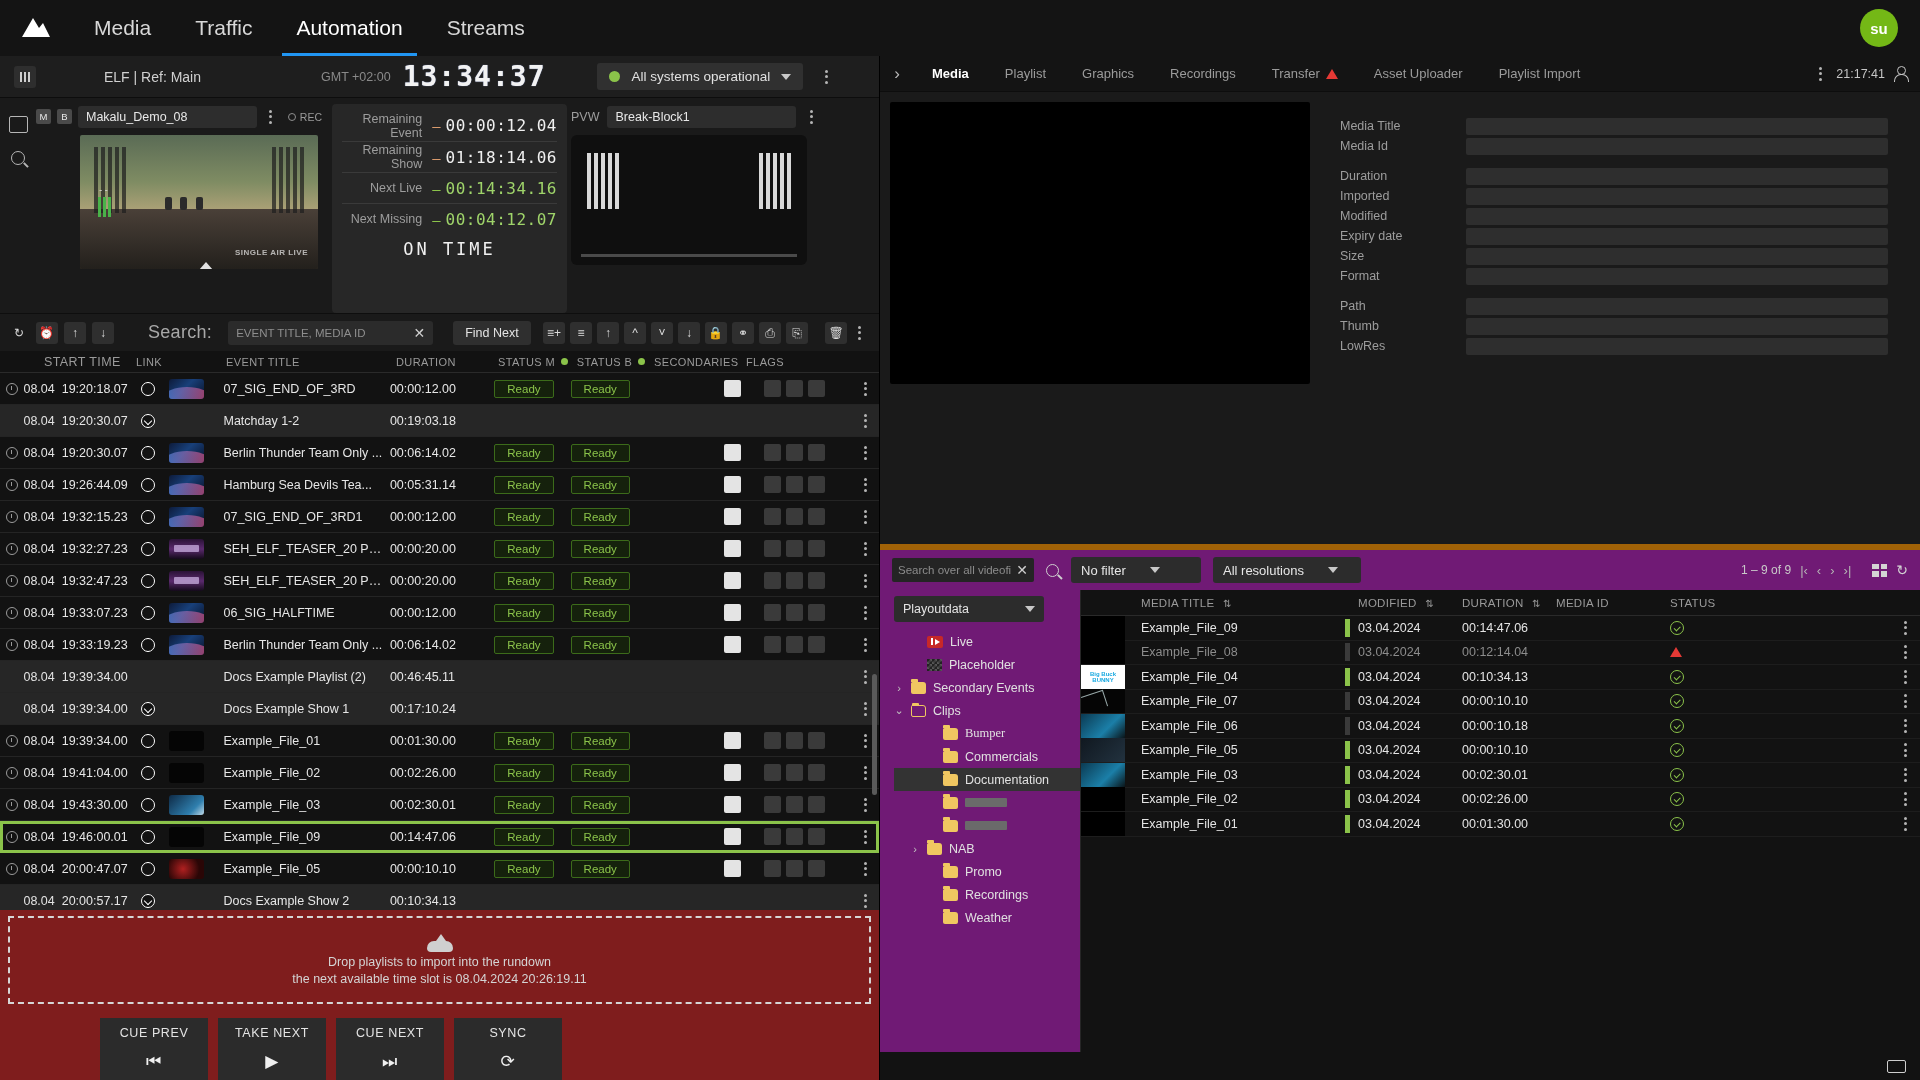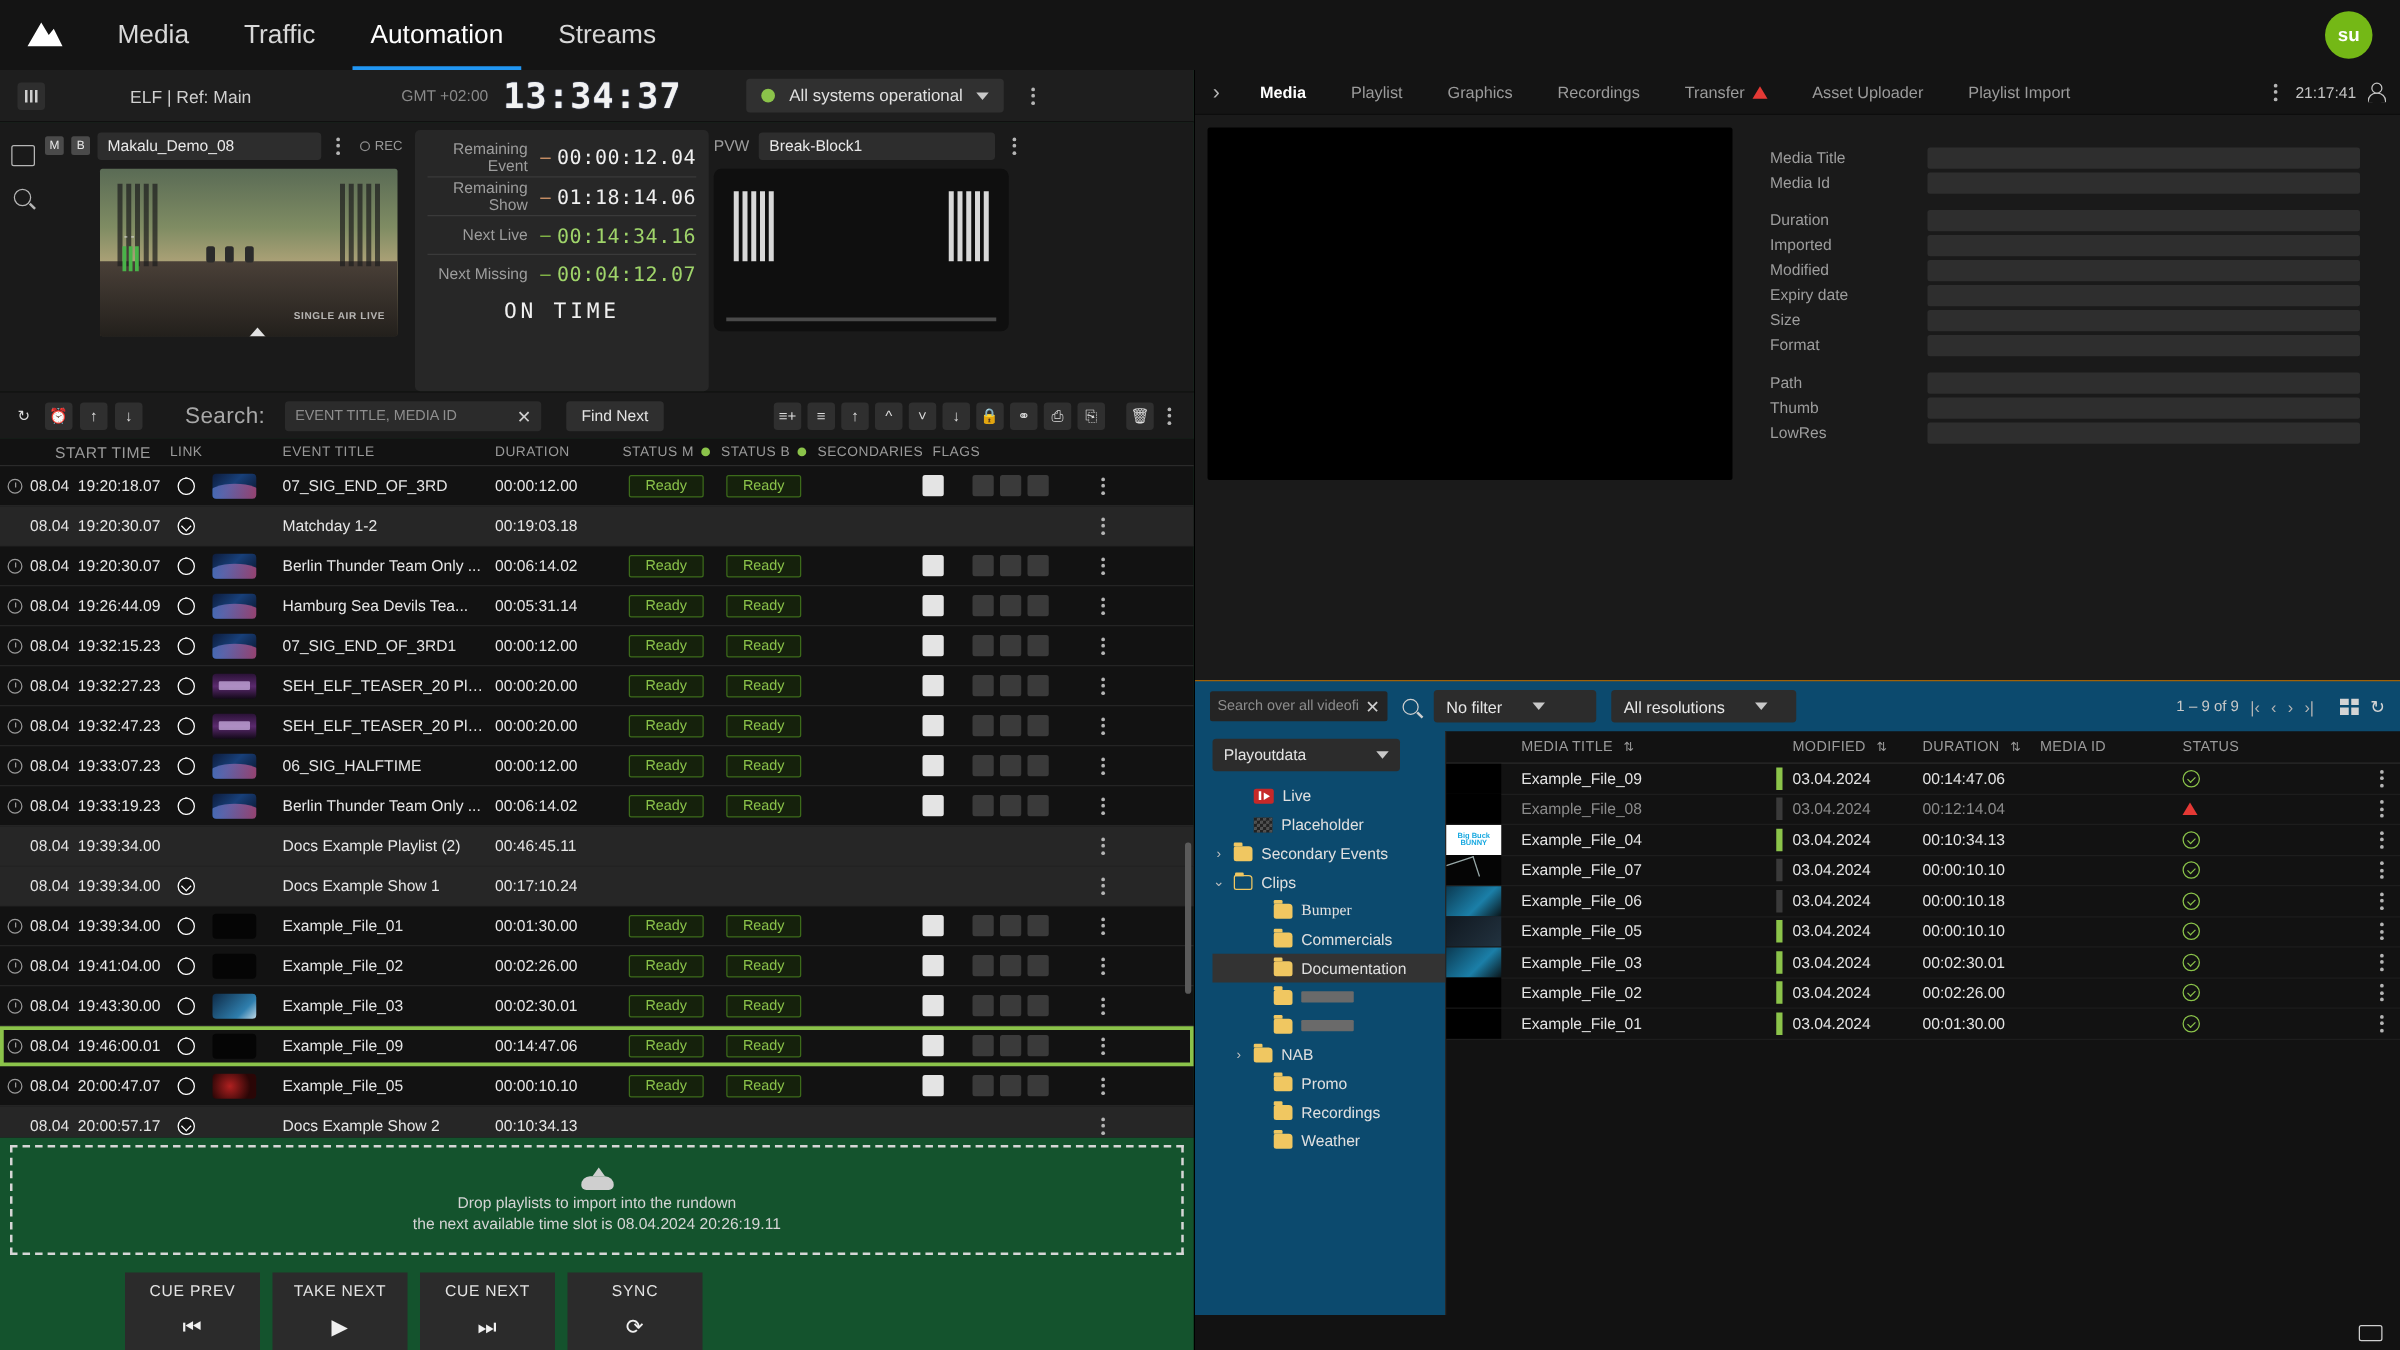--- a/index.html
+++ b/index.html
@@ -30,21 +30,21 @@
     height: 3px; background: #2196f3;
   }
   .avatar {
     position: absolute; right: 22px; top: 9px; width: 38px; height: 38px;
     border-radius: 50%; background: #74b816; color: #fff; font-size: 15px;
     display: flex; align-items: center; justify-content: center; font-weight: bold;
   }
 
   
   .main { flex: 1; display: flex; min-height: 0; }
-  .left-pane { width: 956px; display: flex; flex-direction: column; background: #14532d; border-right: 1px solid #000; }
+  .left-pane { width: 880px; display: flex; flex-direction: column; background: #7f1d1d; border-right: 1px solid #000; }
   .right-pane { flex: 1; display: flex; flex-direction: column; background: #1a1a1a; }
 
   
   .chbar {
     height: 42px; background: #1e1e1e; display: flex; align-items: center;
     border-bottom: 1px solid #0d0d0d; flex: 0 0 42px;
   }
   .chbar-icon {
     width: 22px; height: 22px; margin-left: 14px; background: #2e2e2e;
     border-radius: 3px; display: flex; align-items: center; justify-content: center;
@@ -202,21 +202,21 @@
   .mtab { padding: 0 15px; display:flex; align-items:center; font-size:13px; color:#a2a2a2; cursor:pointer; position:relative;}
   .mtab.active { color:#fff; }
   .mtab.active::after { content:""; position:absolute; left:6px; right:6px; bottom:-1px; height:2.5px; background:#2196f3;}
   .mfields { padding-top: 14px; }
   .mfield { display:flex; align-items:center; height:20px; margin-bottom: 0px; }
   .mfield.gap { margin-top: 10px; }
   .mf-label { width: 146px; text-align:left; padding-left: 20px; font-size: 12.5px; color:#9d9d9d; }
   .mf-val { flex:1; height: 17px; background:#2e2e2e; border-radius:2px; margin-right: 22px; }
 
   
-  .mbrowse { flex:1; display:flex; flex-direction:column; background:#0c4a6e; border-top:1px solid #a16207; min-height:0;}
+  .mbrowse { flex:1; display:flex; flex-direction:column; background:#701a75; border-top:6px solid #a16207; min-height:0;}
   .mb-toolbar { height: 40px; flex:0 0 40px; display:flex; align-items:center; padding: 0 12px; gap: 12px; }
   .mb-srch { width: 142px; height:24px; background:#242424; border-radius:2px; display:flex; align-items:center; padding:0 6px; }
   .mb-srch input { flex:1; background:transparent;border:0;outline:0;color:#c8c8c8;font-size:11.5px; width:100%; font-family:"Liberation Sans",sans-serif;}
   .mb-srch input::placeholder{color:#8c8c8c;}
   .mag2 { width:13px;height:13px;border:1.7px solid #cfcfcf;border-radius:50%;position:relative;}
   .mag2::after{content:"";position:absolute;width:6px;height:1.7px;background:#cfcfcf;bottom:-2px;right:-5px;transform:rotate(45deg);}
   .sel-box { height:26px; background:#2c2c2c; border-radius:3px; display:flex; align-items:center; padding:0 10px; gap:24px; font-size:13px; color:#e6e6e6; cursor:pointer; }
   .mb-count { margin-left:auto; display:flex; align-items:center; gap: 9px; font-size:12px; color:#c9c9c9;}
   .pgbtn { color:#b4b4b4; font-size:13px; cursor:pointer; }
   .gridico { width:15px;height:13px;display:grid;grid-template-columns:1fr 1fr;grid-template-rows:1fr 1fr;gap:2px;}

